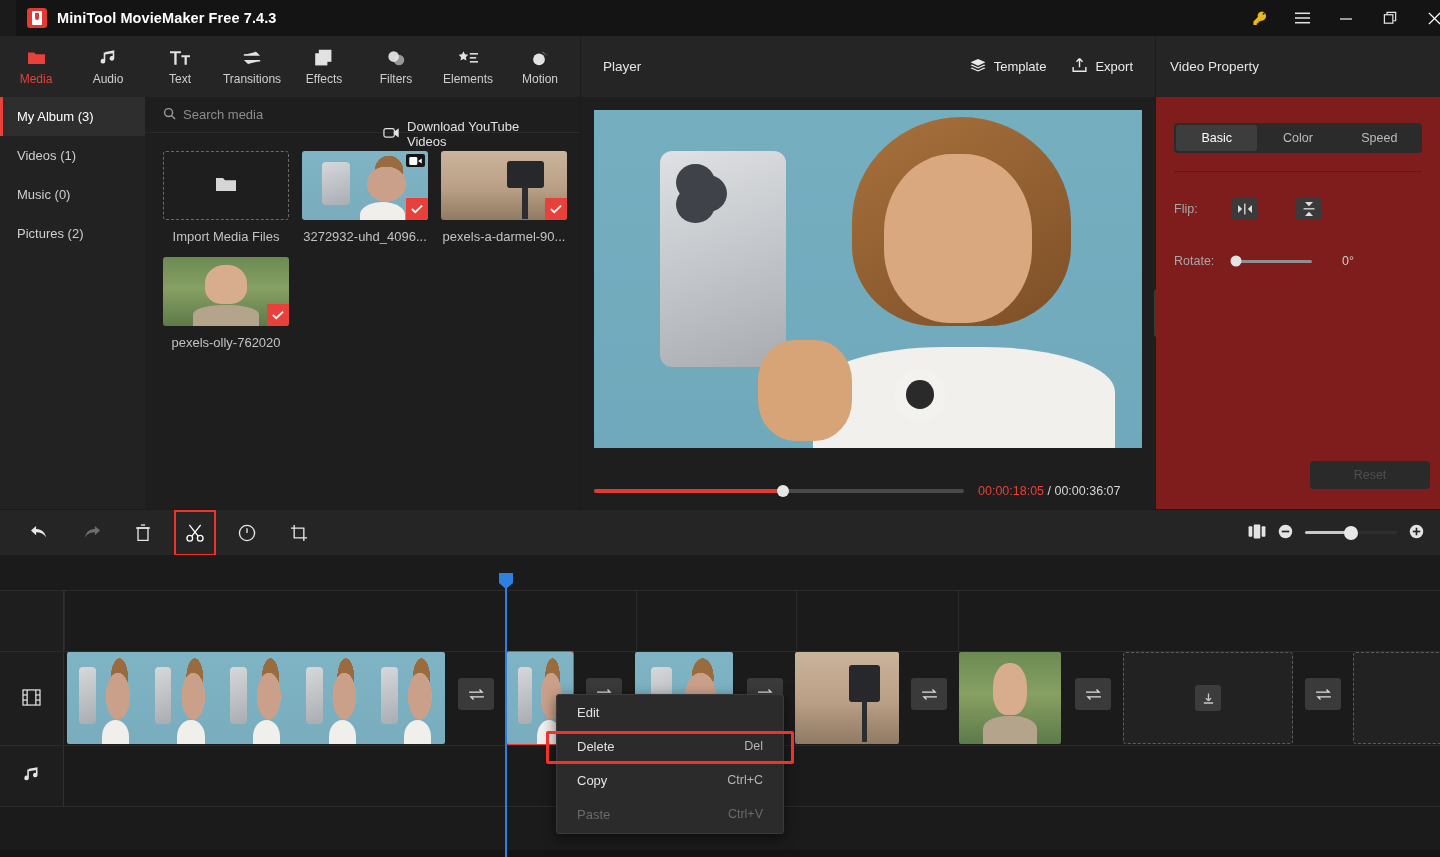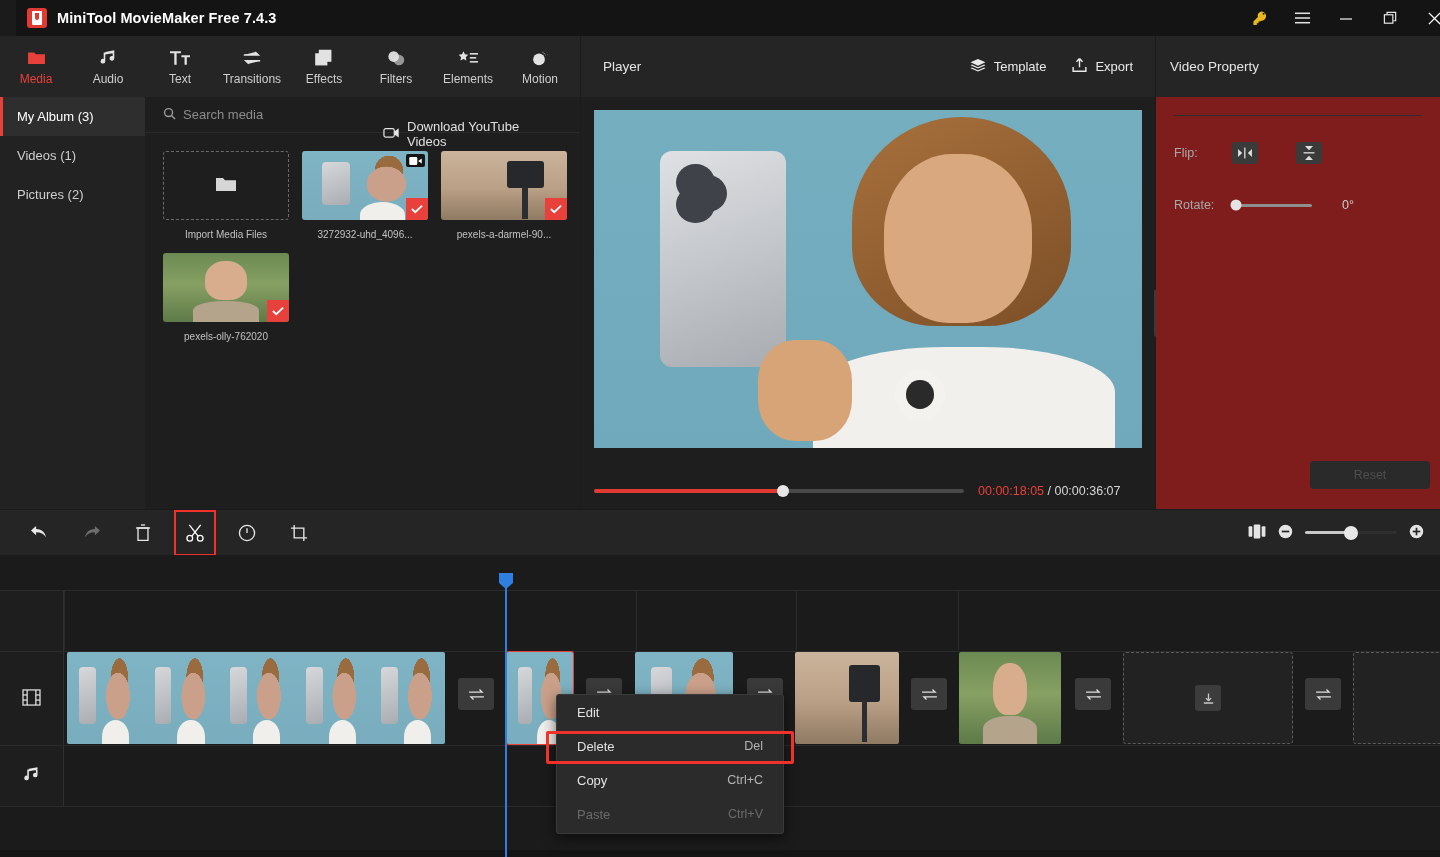--- a/index.html
+++ b/index.html
@@ -91,21 +91,21 @@
   .cell { width:126px; }
   .thumb {
     width:126px; height:69px; border-radius:3px; position:relative; overflow:hidden;
     background:#2a2a2a;
   }
   .import-box {
     width:126px; height:69px; border:1px dashed #6a6a6a; border-radius:3px;
     display:flex; align-items:center; justify-content:center;
   }
   .cell-lbl {
-    margin-top:9px; font-size:10px; color:#c2c2c2; text-align:center;
+    margin-top:9px; font-size:13px; color:#c2c2c2; text-align:center;
     white-space:nowrap; overflow:hidden; text-overflow:ellipsis;
   }
   .check {
     position:absolute; right:0; bottom:0; width:22px; height:22px; background:#e8403a;
     display:flex; align-items:center; justify-content:center;
   }
   .vidtag {
     position:absolute; right:3px; top:3px; width:19px; height:13px; background:#151515;
     border-radius:2px; display:flex; align-items:center; justify-content:center;
   }
@@ -461,20 +461,23 @@
     </div>
   </div>
 
   <div class="library">
     <div class="lib-side">
       <div class="lib-cat active">
         <span>My Album (3)</span>
       </div>
       <div class="lib-cat">
         <span>Videos (1)</span>
+      </div>
+      <div class="lib-cat">
+        <span>Music (0)</span>
       </div>
       <div class="lib-cat">
         <span>Pictures (2)</span>
       </div>
     </div>
     <div class="lib-main">
       <div class="lib-bar">
         <div class="search-box">
           <span>
             <svg width="13" height="13" viewBox="0 0 14 14" fill="none" stroke="#9a9a9a" stroke-width="1.5">
@@ -645,20 +648,25 @@
       <div class="fsbtn">
         <svg width="16" height="16" viewBox="0 0 17 17" fill="none" stroke="#f0f0f0" stroke-width="1.5">
           <path d="M1 5.4V1h4.4M11.6 1H16v4.4M16 11.6V16h-4.4M5.4 16H1v-4.4"></path>
         </svg>
       </div>
     </div>
   </div>
 
   <div class="props">
     <div class="props-head">Video Property</div>
+    <div class="seg">
+      <div class="seg-btn active">Basic</div>
+      <div class="seg-btn">Color</div>
+      <div class="seg-btn">Speed</div>
+    </div>
     <div class="divider"></div>
 
     <div class="prow">
       <div class="plabel">Flip:</div>
       <div class="flipbtn">
         <svg width="16" height="12" viewBox="0 0 17 13" fill="#e0e0e0">
           <path d="M1 2.2 5.4 6.5 1 10.8z"></path>
             <rect x="7.6" y="0.6" width="1.4" height="11.8"></rect>
             <path d="M16 2.2 11.6 6.5 16 10.8z"></path>
         </svg>

